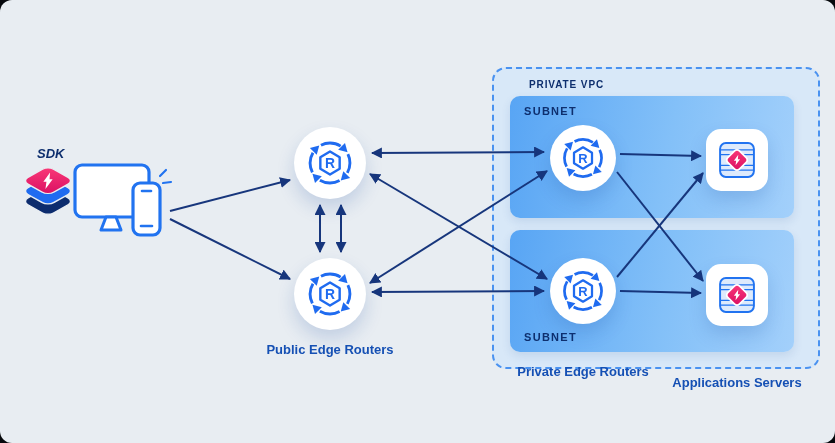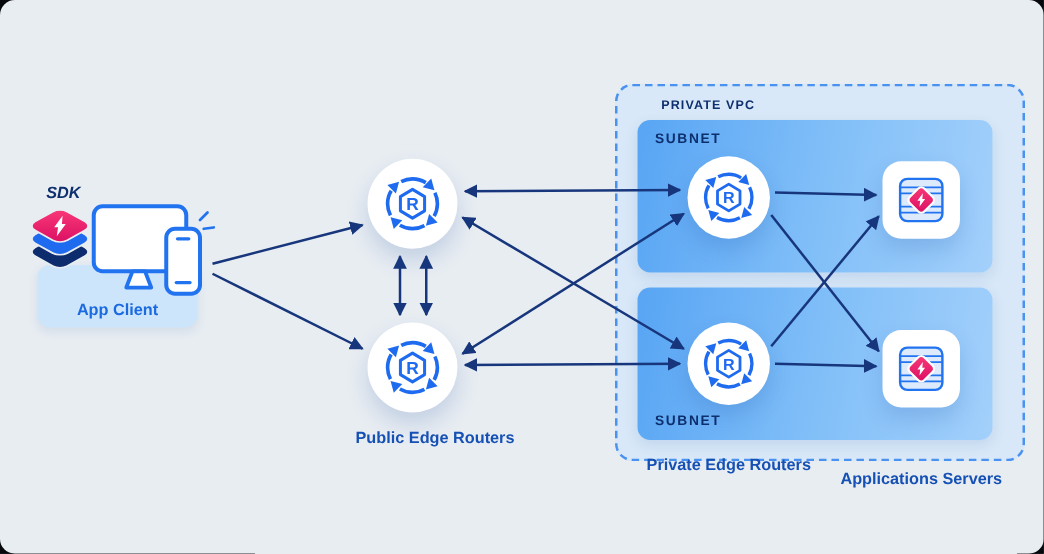--- a/index.html
+++ b/index.html
@@ -87,21 +87,21 @@
   }
   .server-node { border-radius: 15px; }
 
   
   .caption {
     position: absolute; width: 200px;
     text-align: center;
     font-size: 13px; font-weight: bold; color: #1550b4;
     z-index: 3;
   }
-  .caption-public  { left: 248px; top: 342px; }
+  .caption-public  { left: 230px; top: 342px; }
   .caption-private { left: 483px; top: 364px; }
   .caption-servers { left: 637px; top: 375px; }
 
   .defs-svg { position: absolute; width: 0; height: 0; overflow: hidden; }
 </style>
 </head>
 <body>
 
 <div class="canvas">
 
@@ -161,23 +161,20 @@
   <div class="vpc">
     <div class="vpc-label">PRIVATE VPC</div>
     <div class="subnet subnet-top">
       <div class="subnet-label">SUBNET</div>
     </div>
     <div class="subnet subnet-bottom">
       <div class="subnet-label subnet-label-bottom">SUBNET</div>
     </div>
   </div>
 
-  <div class="app-client-box">
-    <div class="app-client-label">App Client</div>
-  </div>
   <div class="sdk-label">SDK</div>
 
   <svg class="arrows" viewBox="0 0 835 443">
     <defs>
       <marker id="ah" viewBox="0 0 10 10" refX="9" refY="5" markerWidth="5.5" markerHeight="5.5" orient="auto-start-reverse">
         <path d="M0,0 L10,5 L0,10 Z" fill="#17367c"></path>
       </marker>
     </defs>
     <g stroke="#17367c" stroke-width="2" fill="none">
       <line x1="170" y1="211" x2="290" y2="180" marker-end="url(#ah)"></line>

